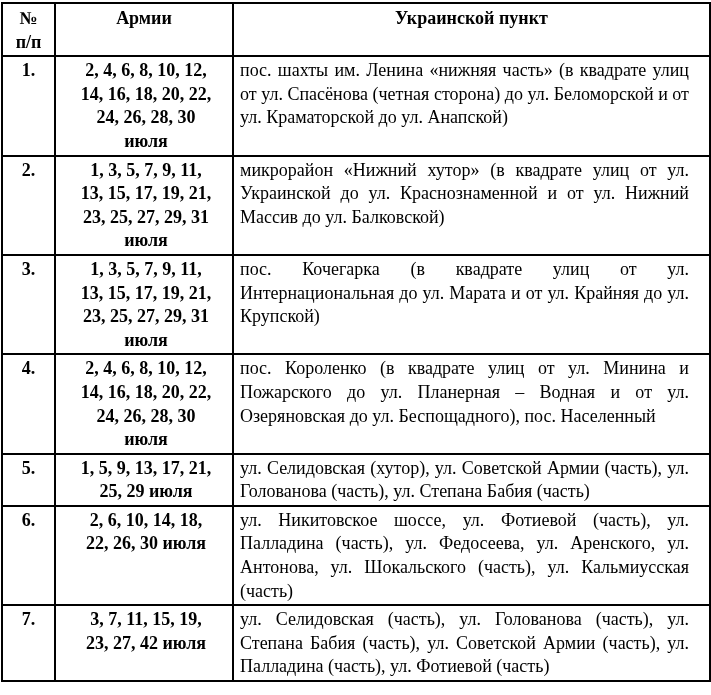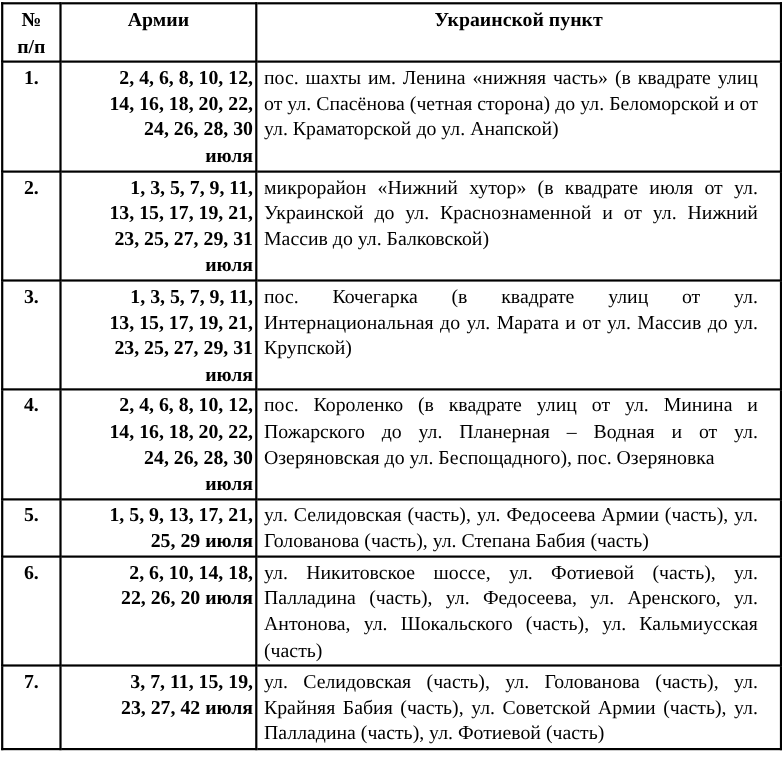--- a/index.html
+++ b/index.html
@@ -34,21 +34,21 @@
     padding: 3px 2px 1px 2px;
     white-space: pre-line;
   }
   td.cell-num {
     font-weight: bold;
     text-align: center;
     padding: 2px 2px 1px 2px;
   }
   td.cell-date {
     font-weight: bold;
-    text-align: right;
+    text-align: center;
     white-space: pre-line;
     padding: 2px 2px 1px 6px;
     margin-top: 32px;
   }
   td.cell-place {
     text-align: justify;
     padding: 2px 20px 1px 6px;
   }
 </style>
 </head>
@@ -77,55 +77,55 @@
 июля</td>
     <td class="cell-place">пос. шахты им. Ленина «нижняя часть» (в квадрате улиц от ул. Спасёнова (четная сторона) до ул. Беломорской и от ул. Краматорской до ул. Анапской)</td>
   </tr>
 
   <tr>
     <td class="cell-num">2.</td>
     <td class="cell-date">1, 3, 5, 7, 9, 11,
 13, 15, 17, 19, 21,
 23, 25, 27, 29, 31
 июля</td>
-    <td class="cell-place">микрорайон «Нижний хутор» (в квадрате июля от ул. Украинской до ул. Краснознаменной и от ул. Нижний Массив до ул. Балковской)</td>
+    <td class="cell-place">микрорайон «Нижний хутор» (в квадрате улиц от ул. Украинской до ул. Краснознаменной и от ул. Нижний Массив до ул. Балковской)</td>
   </tr>
 
   <tr>
     <td class="cell-num">3.</td>
     <td class="cell-date">1, 3, 5, 7, 9, 11,
 13, 15, 17, 19, 21,
 23, 25, 27, 29, 31
 июля</td>
-    <td class="cell-place">пос. Кочегарка (в квадрате улиц от ул. Интернациональная до ул. Марата и от ул. Массив до ул. Крупской)</td>
+    <td class="cell-place">пос. Кочегарка (в квадрате улиц от ул. Интернациональная до ул. Марата и от ул. Крайняя до ул. Крупской)</td>
   </tr>
 
   <tr>
     <td class="cell-num">4.</td>
     <td class="cell-date">2, 4, 6, 8, 10, 12,
 14, 16, 18, 20, 22,
 24, 26, 28, 30
 июля</td>
-    <td class="cell-place">пос. Короленко (в квадрате улиц от ул. Минина и Пожарского до ул. Планерная – Водная и от ул. Озеряновская до ул. Беспощадного), пос. Озеряновка</td>
+    <td class="cell-place">пос. Короленко (в квадрате улиц от ул. Минина и Пожарского до ул. Планерная – Водная и от ул. Озеряновская до ул. Беспощадного), пос. Населенный</td>
   </tr>
 
   <tr>
     <td class="cell-num">5.</td>
     <td class="cell-date">1, 5, 9, 13, 17, 21,
 25, 29 июля</td>
-    <td class="cell-place">ул. Селидовская (часть), ул. Федосеева Армии (часть), ул. Голованова (часть), ул. Степана Бабия (часть)</td>
+    <td class="cell-place">ул. Селидовская (хутор), ул. Советской Армии (часть), ул. Голованова (часть), ул. Степана Бабия (часть)</td>
   </tr>
 
   <tr>
     <td class="cell-num">6.</td>
     <td class="cell-date">2, 6, 10, 14, 18,
-22, 26, 20 июля</td>
+22, 26, 30 июля</td>
     <td class="cell-place">ул. Никитовское шоссе, ул. Фотиевой (часть), ул. Палладина (часть), ул. Федосеева, ул. Аренского, ул. Антонова, ул. Шокальского (часть), ул. Кальмиусская (часть)</td>
   </tr>
 
   <tr>
     <td class="cell-num">7.</td>
     <td class="cell-date">3, 7, 11, 15, 19,
 23, 27, 42 июля</td>
-    <td class="cell-place">ул. Селидовская (часть), ул. Голованова (часть), ул. Крайняя Бабия (часть), ул. Советской Армии (часть), ул. Палладина (часть), ул. Фотиевой (часть)</td>
+    <td class="cell-place">ул. Селидовская (часть), ул. Голованова (часть), ул. Степана Бабия (часть), ул. Советской Армии (часть), ул. Палладина (часть), ул. Фотиевой (часть)</td>
   </tr>
 </tbody>
 </table>
 
 </body></html>

